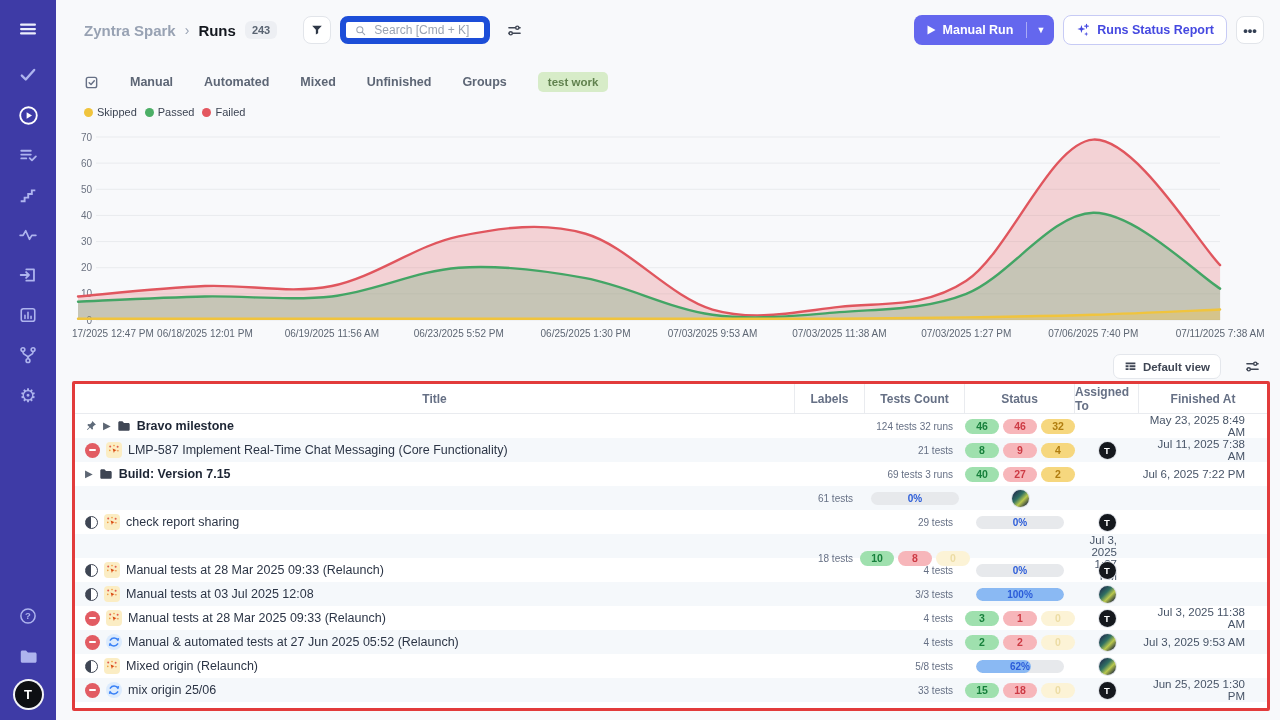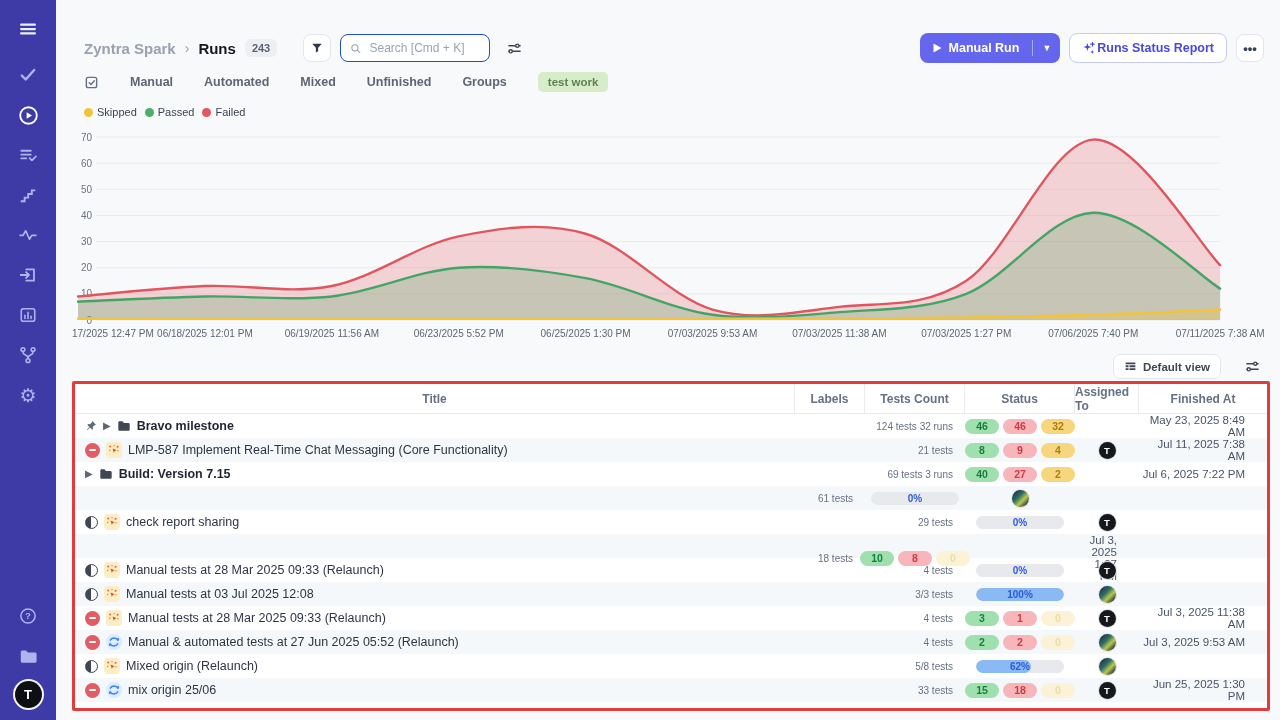--- a/index.html
+++ b/index.html
@@ -15,43 +15,43 @@
   .side-item { width:32px; height:30px; margin-bottom:10px; display:flex; align-items:center;
     justify-content:center; color:#aeb4ee; cursor:pointer; }
   .side-item.menu { margin-bottom:16px; }
   .side-item.active { color:#ffffff; }
   .side-spacer { flex:1; }
   .user-avatar { width:27px; height:27px; border-radius:50%; background:#0d0f13; color:#fff;
     display:flex; align-items:center; justify-content:center; font-size:13px; font-weight:bold;
     box-shadow:0 0 0 2px #f2f3f7; cursor:pointer; }
   
   .main { position:absolute; left:56px; top:0; width:1224px; height:720px; background:#f8f9fb; }
-  .topbar { position:absolute; top:14px; left:28px; right:16px; height:32px; display:flex; align-items:center;margin-top:18px; }
+  .topbar { position:absolute; top:14px; left:28px; right:16px; height:32px; display:flex; align-items:center; }
   .crumb-project { color:#98a2b3; font-size:15px; font-weight:bold; }
   .crumb-sep { color:#98a2b3; margin:0 9px; font-size:14px; }
   .crumb-page { color:#14181f; font-size:15px; font-weight:bold; }
   .count-badge { margin-left:9px; background:#edeff3; color:#5a6472; font-size:11px; font-weight:bold;
     padding:3px 7px; border-radius:6px; }
   .funnel-btn { margin-left:26px; width:28px; height:28px; border:1px solid #e2e5ea; border-radius:8px;
     background:#fff; display:flex; align-items:center; justify-content:center; cursor:pointer; }
-  .search-box { margin-left:9px; width:150px; height:28px; border:1px solid #1d4ed8; border-radius:8px;
+  .search-box { margin-left:9px; width:150px; height:28px; border:6px solid #1d4ed8; border-radius:8px;
     background:#fff; display:flex; align-items:center; gap:6px; padding:0 9px; }
   .search-box input { border:none; outline:none; width:100%; font-size:12px; color:#344054;
     background:transparent; font-family:"Liberation Sans", sans-serif; }
   .search-box input::placeholder { color:#9aa3b2; }
   .sliders-btn { margin-left:12px; width:24px; height:24px; display:flex; align-items:center;
     justify-content:center; cursor:pointer; }
   .top-right { margin-left:auto; display:flex; align-items:center; gap:9px; }
   .btn-primary { height:30px; background:#6467ee; border-radius:8px; color:#fff; display:flex;
     align-items:center; font-weight:bold; font-size:12.5px; cursor:pointer; overflow:hidden; }
   .btn-primary .main-part { display:flex; align-items:center; gap:7px; padding:0 13px; height:100%; }
   .btn-primary .split { width:1px; height:16px; background:rgba(255,255,255,.45); }
   .btn-primary .chev-part { padding:0 9px; font-size:9px; height:100%; display:flex; align-items:center; }
   .btn-outline { height:30px; background:#fff; border:1px solid #c7cbf5; border-radius:8px; color:#4549e0;
-    font-weight:bold; font-size:12.5px; display:flex; align-items:center; gap:1px; padding:0 12px; cursor:pointer; }
+    font-weight:bold; font-size:12.5px; display:flex; align-items:center; gap:7px; padding:0 12px; cursor:pointer; }
   .btn-more { width:28px; height:28px; border:1px solid #e2e5ea; border-radius:8px; background:#fff;
     color:#344054; display:flex; align-items:center; justify-content:center; font-size:13px;
     font-weight:bold; cursor:pointer; }
   
   .tabsbar { position:absolute; top:72px; left:28px; display:flex; align-items:center; gap:31px; }
   .tab { font-size:12.5px; color:#5d6675; font-weight:600; cursor:pointer; white-space:nowrap; }
   .tag { background:#d7ecc8; color:#61824f; font-size:11.5px; font-weight:600; padding:4px 10px;
     border-radius:5px; cursor:pointer; }
   .tab-select { display:flex; align-items:center; cursor:pointer; }
   

